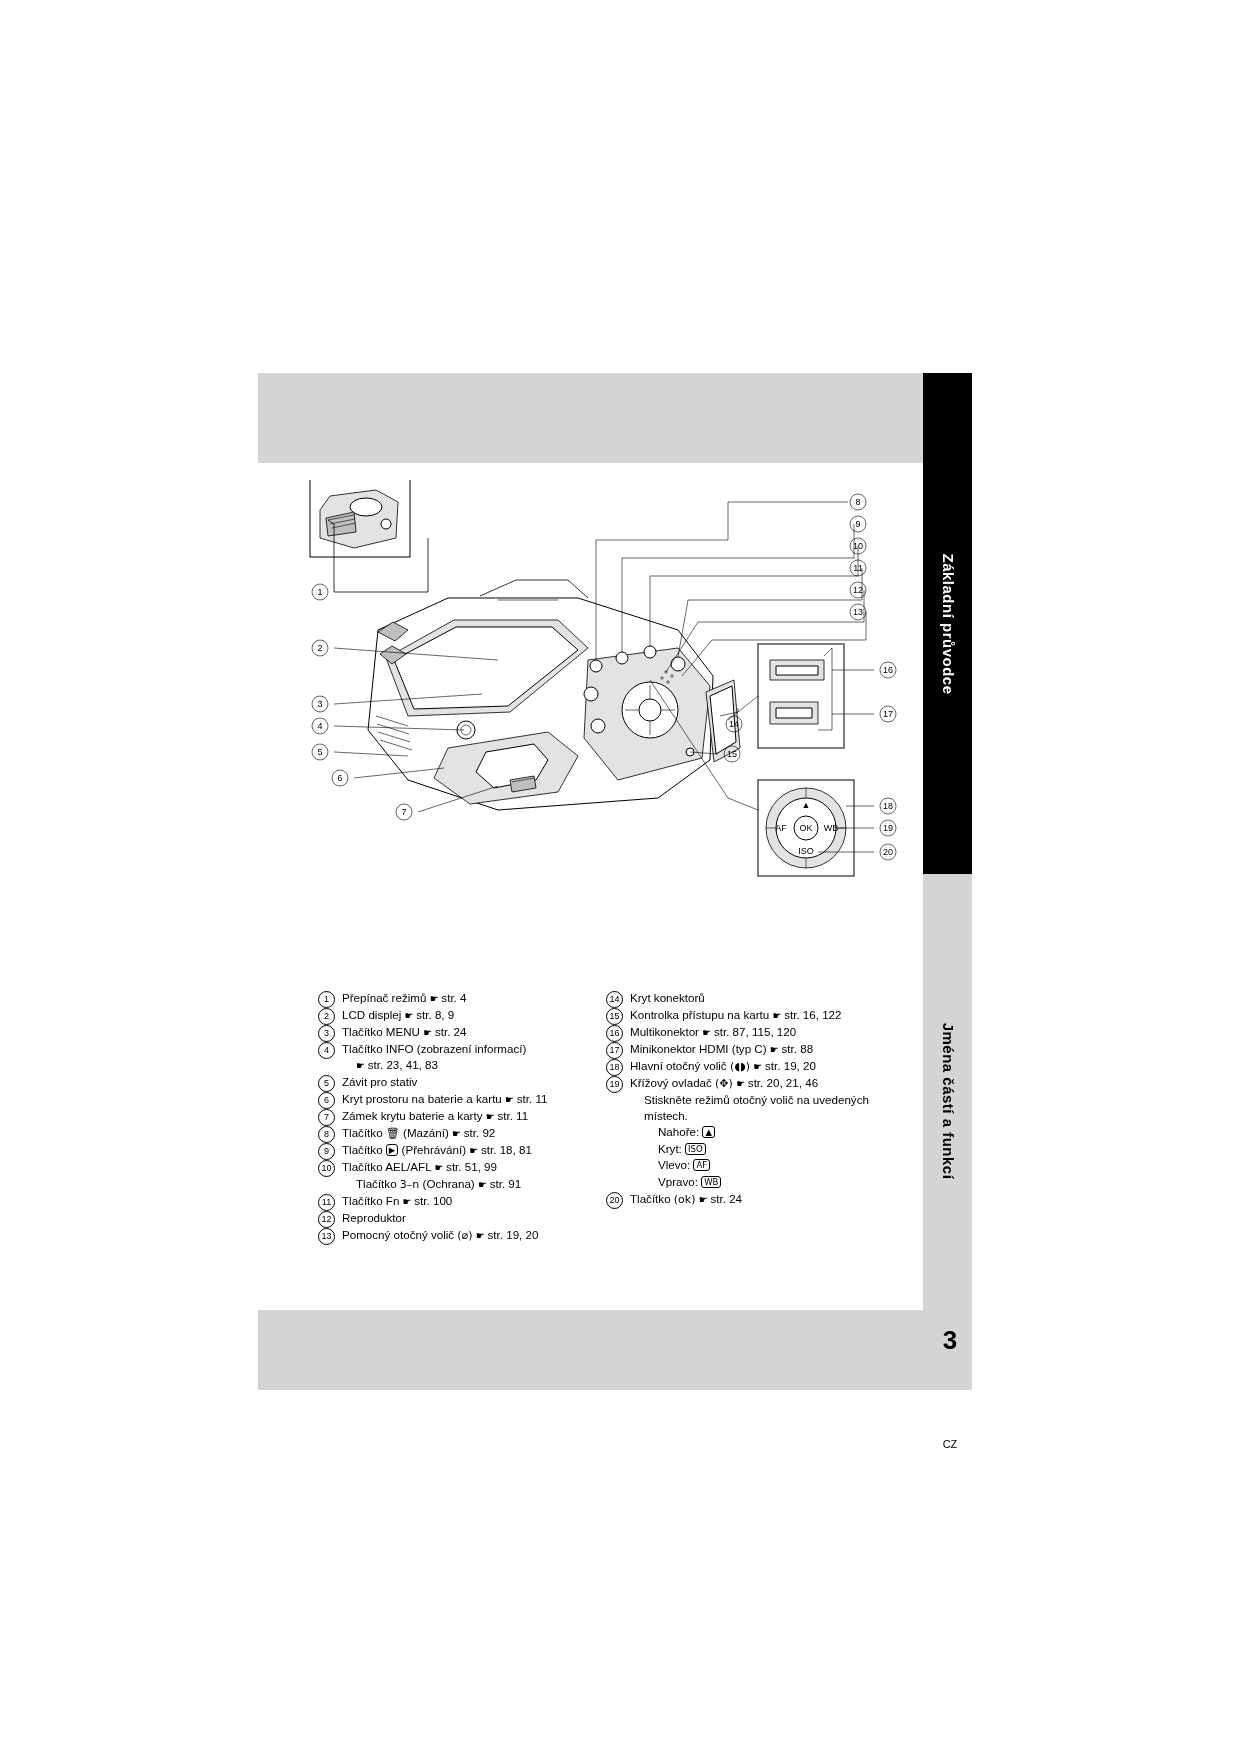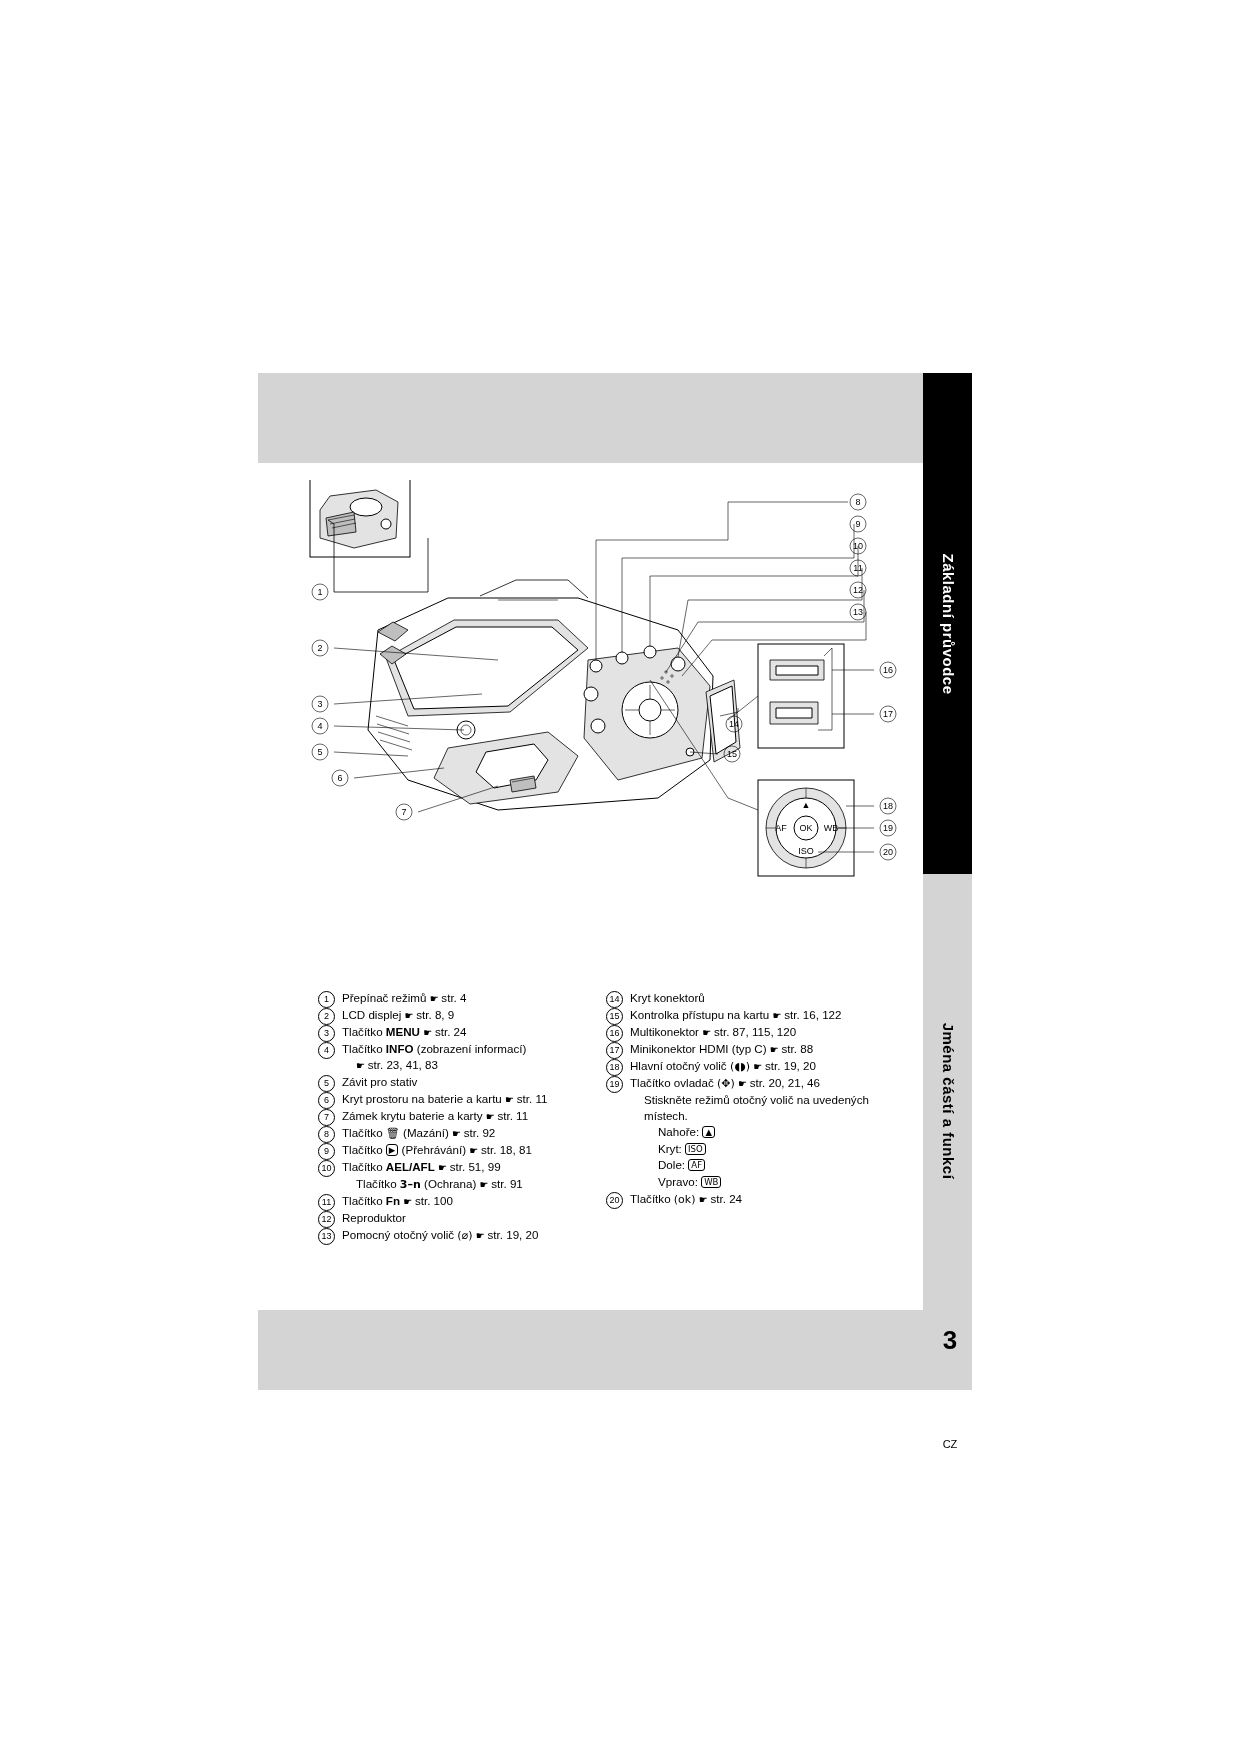--- a/index.html
+++ b/index.html
@@ -142,21 +142,21 @@
     font-size: 9px;
     line-height: 14px;
     text-align: center;
   }
   .entry .sub {
     display: block;
     padding-left: 0px;
   }
   .entry .sub.indent1 { padding-left: 14px; }
   .entry .sub.indent2 { padding-left: 28px; }
-  .bold { font-weight: bold; }
+  .bold { font-weight: normal; }
   .ref-icon {
     font-size: 10px;
     letter-spacing: -0.5px;
   }
   .glyph {
     font-family: "DejaVu Sans", sans-serif;
     font-size: 11px;
   }
   .sq {
     display: inline-block;
@@ -513,36 +513,36 @@
       <div class="entry">
         <span class="num">18</span>
         <span>Hlavní otočný volič</span>
         <span class="glyph">(◖◗)</span>
         <span class="ref-icon">☛</span>
         <span>str. 19, 20</span>
       </div>
 
       <div class="entry">
         <span class="num">19</span>
-        <span>Tlačítko ovladač</span>
+        <span>Křížový ovladač</span>
         <span class="glyph">(✥)</span>
         <span class="ref-icon">☛</span>
         <span>str. 20, 21, 46</span>
         <span class="sub indent1">Stiskněte režimů otočný volič na uvedených</span>
         <span class="sub indent1">místech.</span>
         <span class="sub indent2">
           <span>Nahoře:</span>
           <span class="sq glyph">▲</span>
         </span>
         <span class="sub indent2">
           <span>Kryt:</span>
           <span class="sq glyph">ISO</span>
         </span>
         <span class="sub indent2">
-          <span>Dole:</span>
+          <span>Vlevo:</span>
           <span class="sq glyph">AF</span>
         </span>
         <span class="sub indent2">
           <span>Vpravo:</span>
           <span class="sq glyph">WB</span>
         </span>
       </div>
 
       <div class="entry">
         <span class="num">20</span>

